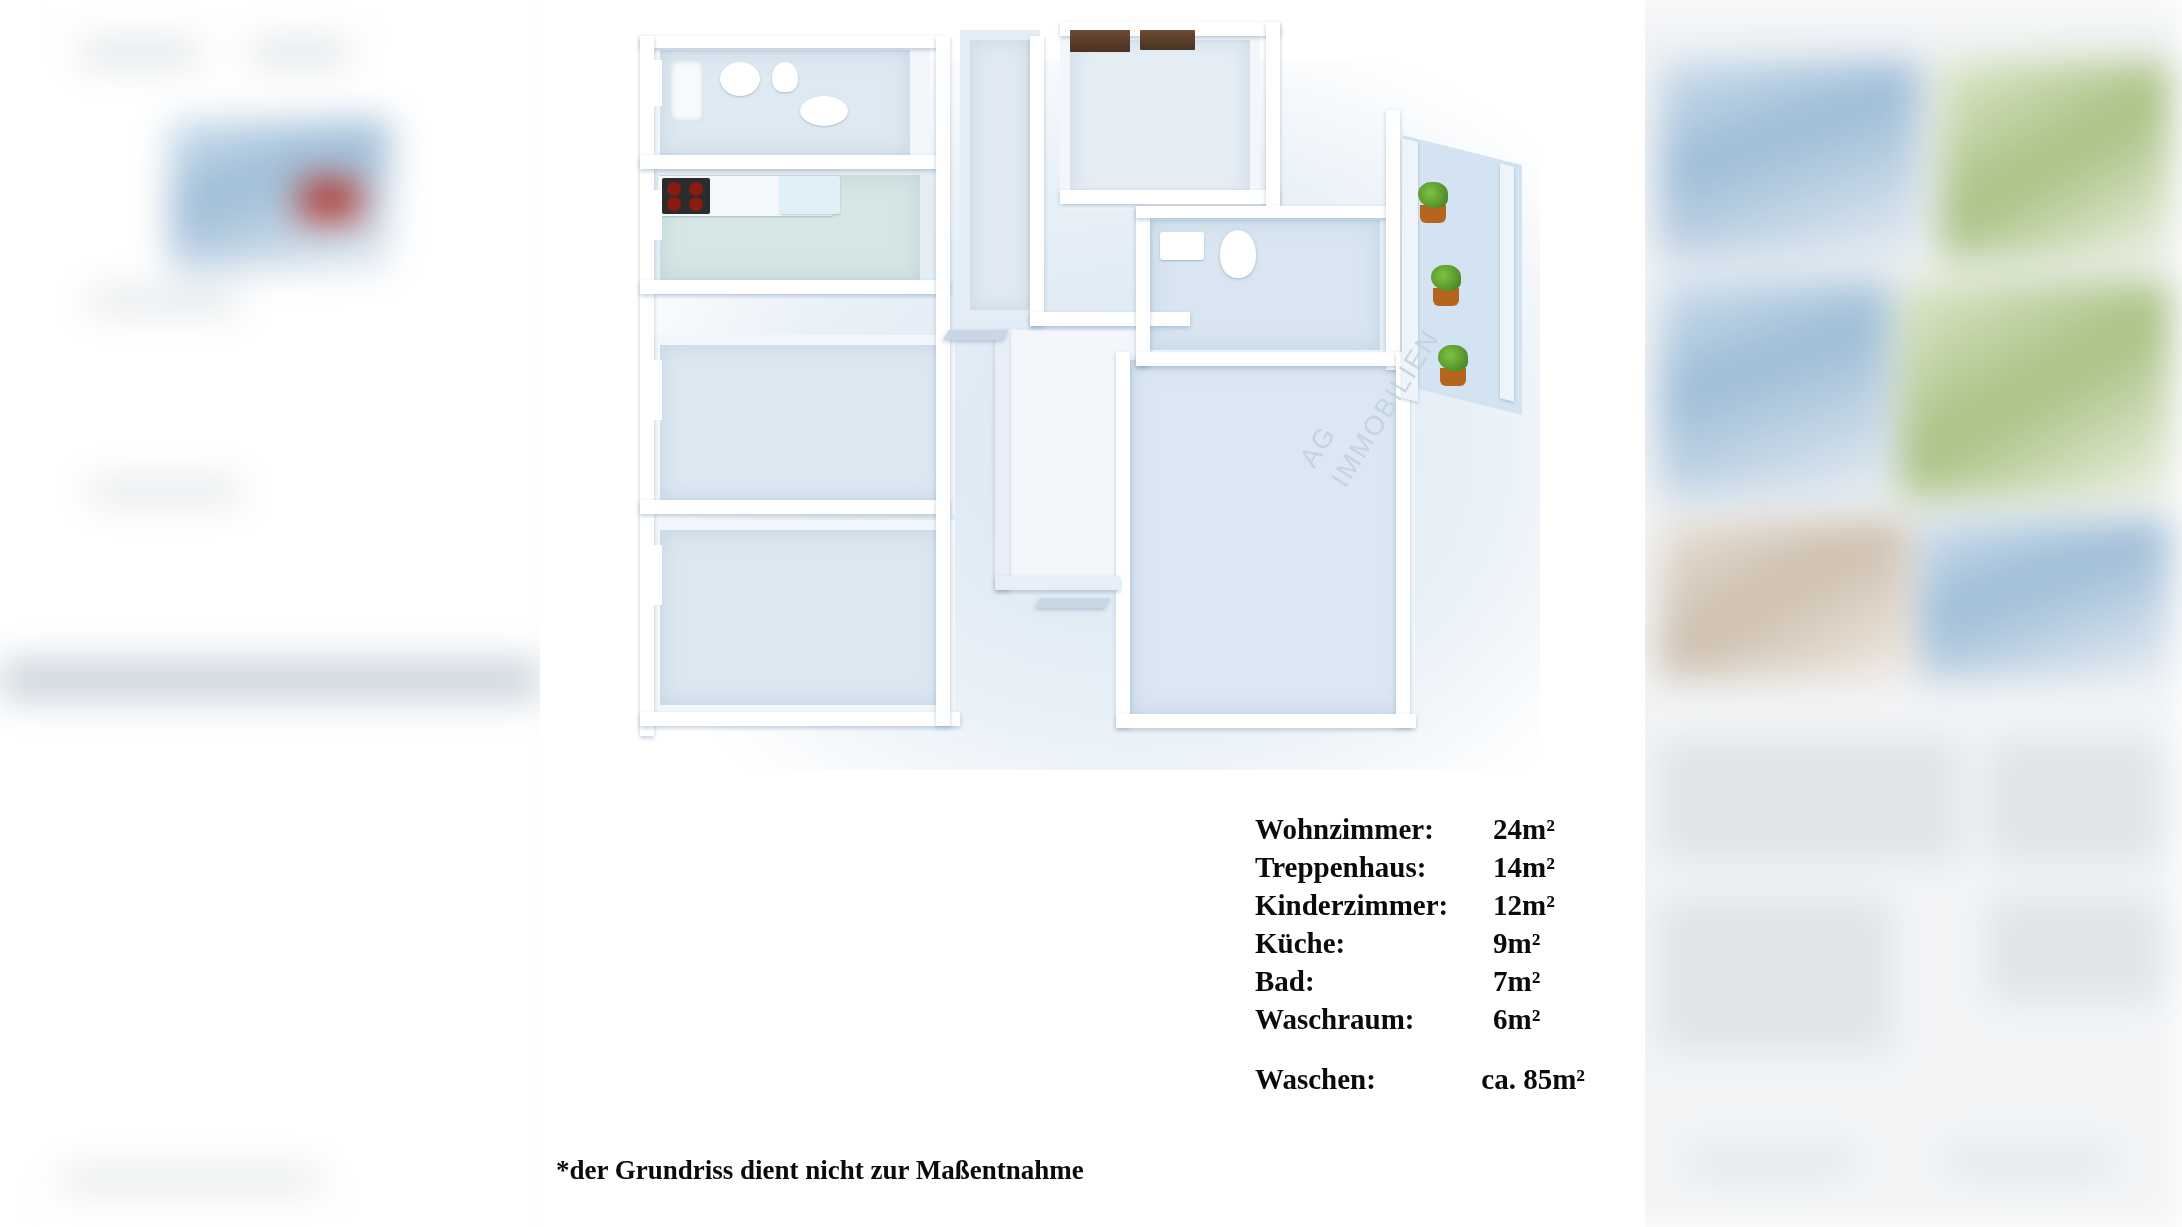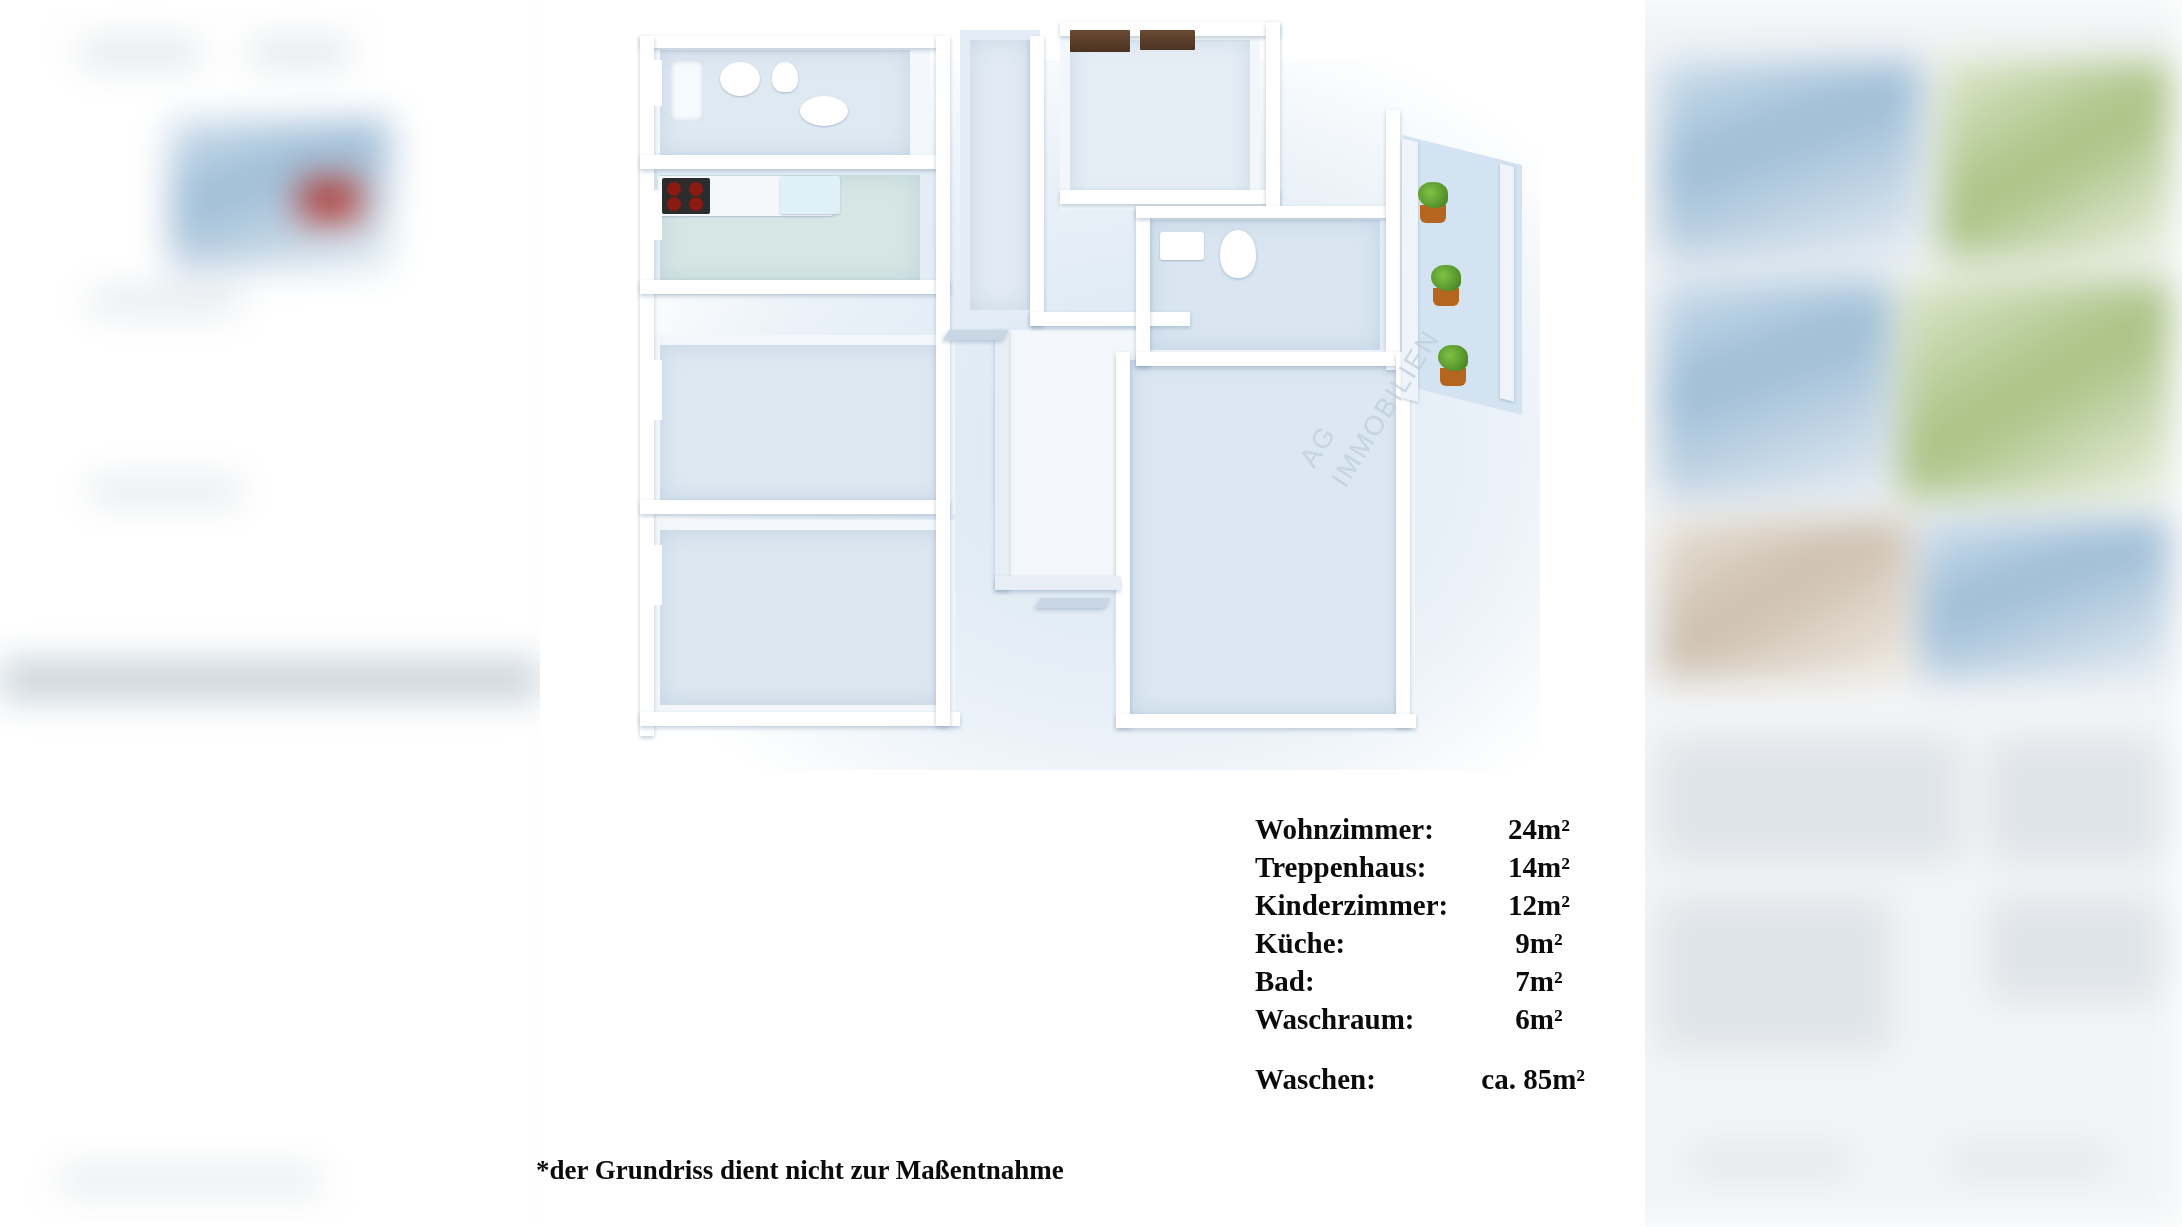--- a/index.html
+++ b/index.html
@@ -194,27 +194,27 @@
   }
   .legend-row {
     display: flex;
     justify-content: space-between;
     font-size: 29px;
     font-weight: 700;
     line-height: 38px;
     white-space: nowrap;
   }
   .legend-row .name { text-align: right; }
-  .legend-row .val { text-align: center; min-width: 92px; }
+  .legend-row .val { text-align: left; min-width: 92px; }
   .legend-total {
     margin-top: 22px;
   }
   .footnote {
     position: absolute;
-    left: 536px;
+    left: 556px;
     top: 1155px;
     font-family: "Liberation Serif", serif;
     font-weight: 700;
     font-size: 27px;
     color: #0b0b0b;
     white-space: nowrap;
     z-index: 6;
   }
 </style>
 </head>

